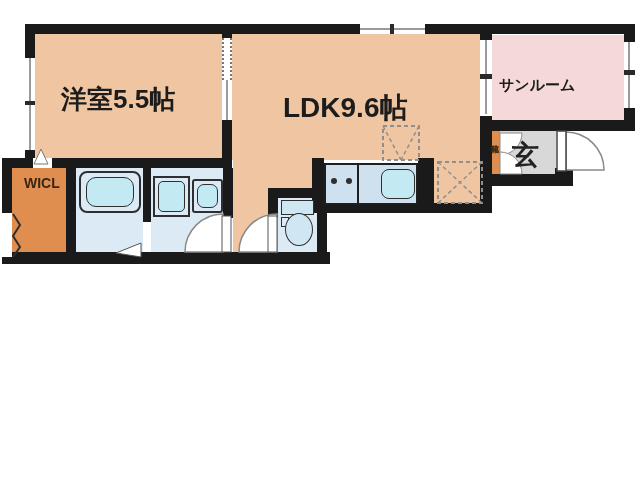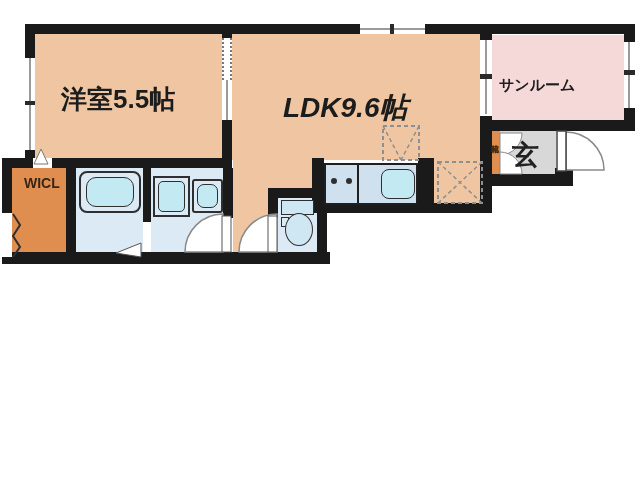--- a/index.html
+++ b/index.html
@@ -128,19 +128,19 @@
     <polyline points="13,214 20,225 13,236 20,247 13,257" fill="none" stroke="#2f2f2f" stroke-width="2"></polyline>
 
     <rect x="383" y="126" width="36" height="34" fill="none" stroke="#8f8f8f" stroke-width="2" stroke-dasharray="4,3"></rect>
     <path d="M383,126 L401,160 M419,126 L401,160" fill="none" stroke="#8f8f8f" stroke-width="1.5" stroke-dasharray="4,3"></path>
 
     <rect x="438" y="162" width="44" height="41" fill="none" stroke="#8f8f8f" stroke-width="2" stroke-dasharray="4,3"></rect>
     <path d="M438,162 L482,203 M482,162 L438,203" fill="none" stroke="#8f8f8f" stroke-width="1.5" stroke-dasharray="4,3"></path>
   </svg>
 
   <div class="lbl" style="left:61px;top:82px;font-size:26px;">洋室5.5帖</div>
-  <div class="lbl" style="left:283px;top:89px;font-size:28px;font-style:italic;">LDK9.6帖</div>
+  <div class="lbl" style="left:283px;top:89px;font-size:28px;">LDK9.6帖</div>
   <div class="lbl" style="left:499px;top:76px;font-size:15px;">サンルーム</div>
   <div class="lbl" style="left:512px;top:137px;font-size:27px;color:#222;">玄</div>
   <div class="lbl" id="wicl-label" style="left:24px;top:175px;">WICL</div>
   <div class="lbl" id="shoebox-label" style="left:490px;top:139px;">靴箱</div>
 
 </div>
 
 </body></html>

